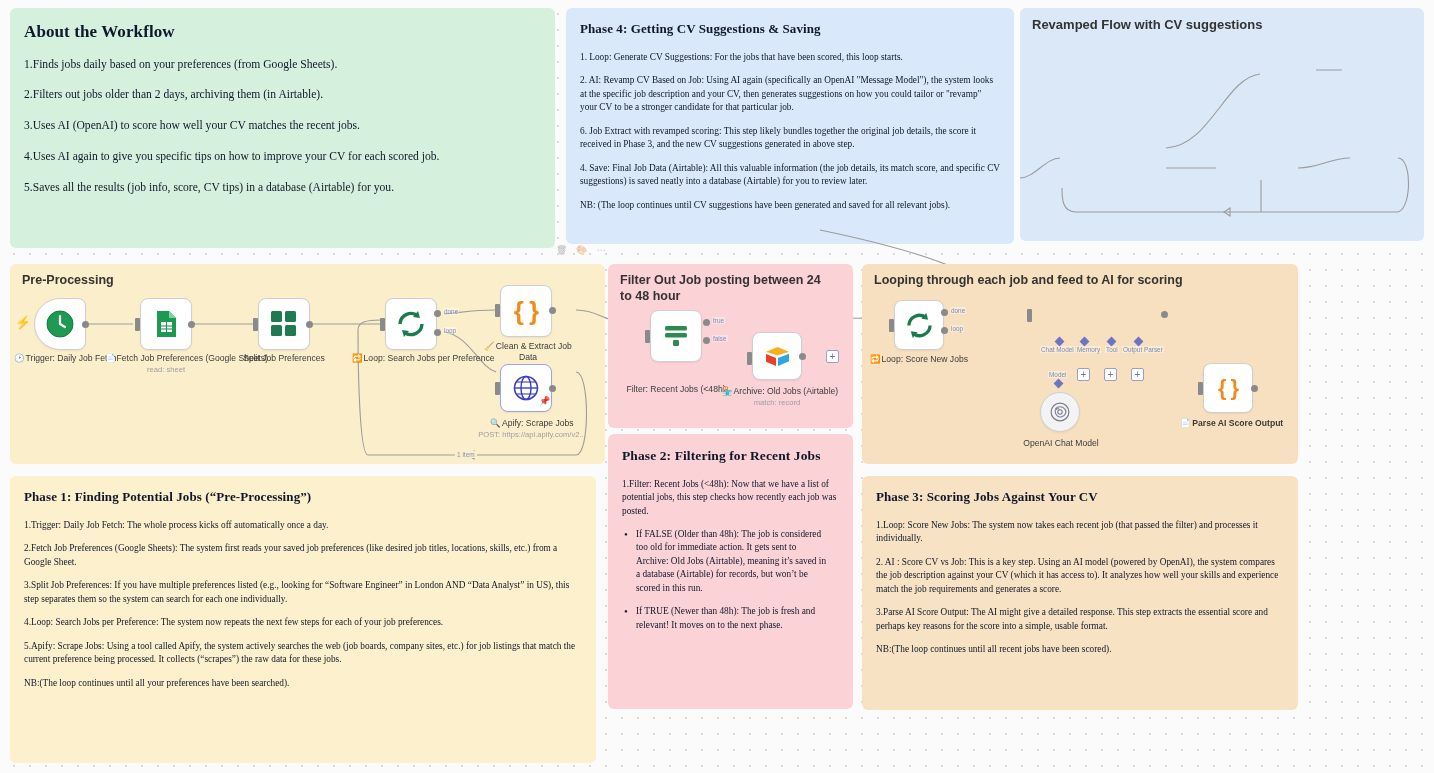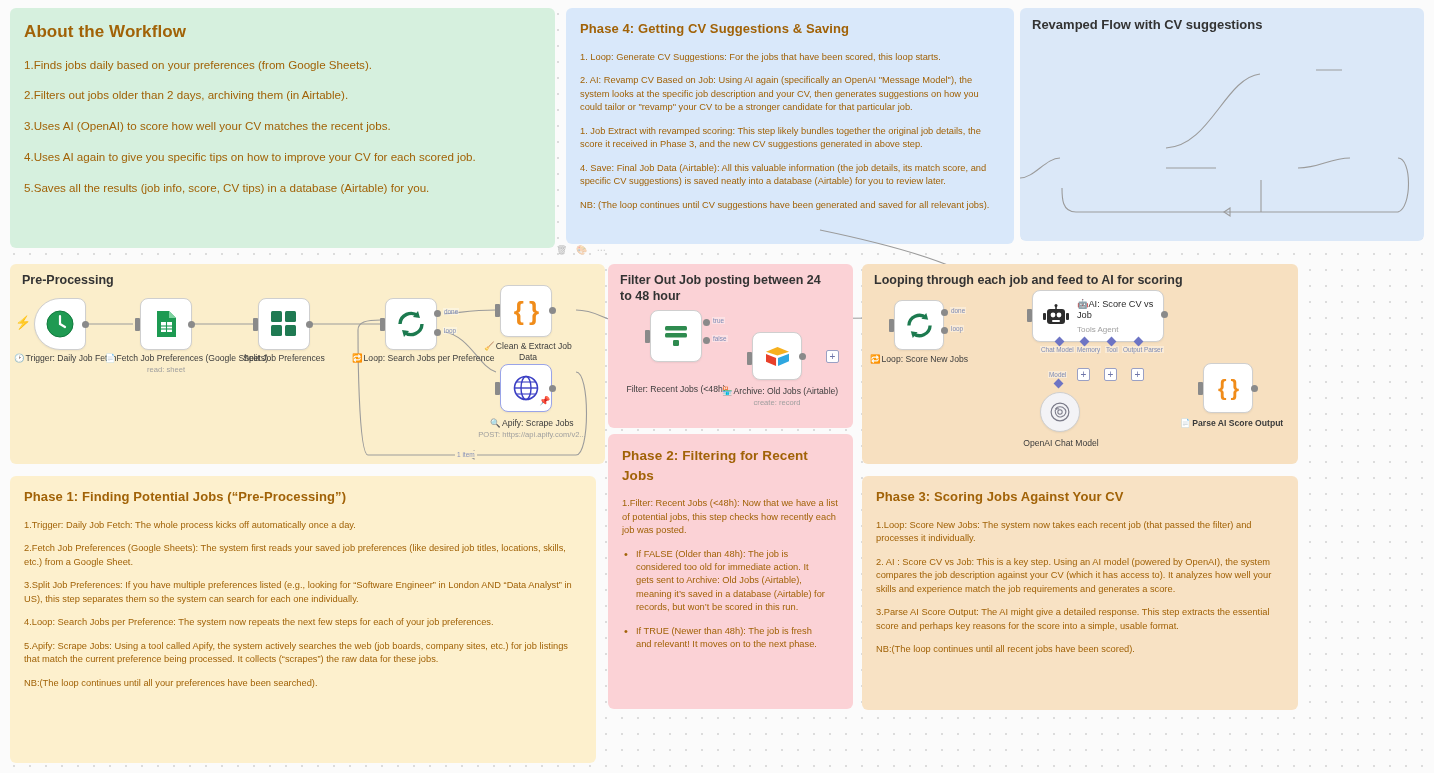--- a/index.html
+++ b/index.html
@@ -16,22 +16,23 @@
     background-image: radial-gradient(circle, #dcdcdc 1px, transparent 1.1px);
     background-size: 16px 16px;
     background-position: 6px 6px;
   }
 
   
   .note {
     position: absolute;
     border-radius: 6px;
     padding: 12px 14px 30px 14px;
-    color: #a16207;
+    color: #0f172a;
     line-height: 1.45;
+    font-family: Liberation Serif, serif;
   }
   .note h2 {
     font-size: 13px;
     font-weight: bold;
     margin-bottom: 12px;
     letter-spacing: .1px;
   }
   .note.big h2 { font-size: 17px; }
   .note p {
     font-size: 9.3px;
@@ -186,21 +187,21 @@
     <p>2.Filters out jobs older than 2 days, archiving them (in Airtable).</p>
     <p>3.Uses AI (OpenAI) to score how well your CV matches the recent jobs.</p>
     <p>4.Uses AI again to give you specific tips on how to improve your CV for each scored job.</p>
     <p>5.Saves all the results (job info, score, CV tips) in a database (Airtable) for you.</p>
   </div>
 
   <div class="note note-blue" style="left:566px; top:8px; width:448px; height:236px;">
     <h2>Phase 4: Getting CV Suggestions &amp; Saving</h2>
     <p>1. Loop: Generate CV Suggestions: For the jobs that have been scored, this loop starts.</p>
     <p>2. AI: Revamp CV Based on Job: Using AI again (specifically an OpenAI "Message Model"), the system looks at the specific job description and your CV, then generates suggestions on how you could tailor or "revamp" your CV to be a stronger candidate for that particular job.</p>
-    <p>1. Job Extract with revamped scoring: This step likely bundles together the original job details, the score it received in Phase 3, and the new CV suggestions generated in above step.</p>
+    <p>6. Job Extract with revamped scoring: This step likely bundles together the original job details, the score it received in Phase 3, and the new CV suggestions generated in above step.</p>
     <p>4. Save: Final Job Data (Airtable): All this valuable information (the job details, its match score, and specific CV suggestions) is saved neatly into a database (Airtable) for you to review later.</p>
     <p>NB: (The loop continues until CV suggestions have been generated and saved for all relevant jobs).</p>
   </div>
 
   <div class="mini-toolbar" style="left:556px; top:245px;">
     <span>🗑</span>
     <span>🎨</span>
     <span>⋯</span>
   </div>
 
@@ -376,21 +377,21 @@
       <path d="M2,7 L14,2 L26,7 L14,11 Z" fill="#f6b01e"></path>
       <path d="M2,9.5 L12.5,13.5 L12.5,22 L2,17.5 Z" fill="#e8402a"></path>
       <path d="M14.5,13.5 L26,9 L26,17 L14.5,22 Z" fill="#2ea7e0"></path>
     </svg>
   </div>
   <div class="inport" style="left:747px; top:352px;"></div>
   <div class="port" style="left:799px; top:353px;"></div>
   <div class="plusbox" style="left:826px; top:350px;">+</div>
   <div class="node-label" style="left:722px; top:386px; width:110px;">
     <span class="nl-ico">🏪</span><span>Archive: Old Jobs (Airtable)</span>
-    <span class="sub">create: record</span>
+    <span class="sub">match: record</span>
   </div>
 
   <div class="grp grp-peach" style="left:862px; top:264px; width:436px; height:200px;">
     <div class="grp-title">Looping through each job and feed to AI for scoring</div>
   </div>
 
   <div class="node" style="left:894px; top:300px; width:50px; height:50px;">
     <svg width="29" height="27" viewBox="0 0 30 28">
       <path d="M4,14 a11,11 0 0 1 18,-8" stroke="#1c7a4f" stroke-width="3.4" fill="none"></path>
       <path d="M26,14 a11,11 0 0 1 -18,8" stroke="#1c7a4f" stroke-width="3.4" fill="none"></path>
@@ -400,36 +401,20 @@
   </div>
   <div class="inport" style="left:889px; top:319px;"></div>
   <div class="port" style="left:941px; top:309px;"></div>
   <div class="port" style="left:941px; top:327px;"></div>
   <div class="edgelabel" style="left:950px; top:307px;">done</div>
   <div class="edgelabel" style="left:950px; top:325px;">loop</div>
   <div class="node-label" style="left:866px; top:354px; width:106px;">
     <span class="nl-ico">🔁</span><span>Loop: Score New Jobs</span>
   </div>
 
-  <div class="node wide" style="left:1032px; top:290px; width:132px; height:52px;">
-    <svg width="26" height="24" viewBox="0 0 26 24">
-      <rect x="4" y="5" width="18" height="15" rx="3" fill="#2d2d2d"></rect>
-      <circle cx="10" cy="11" r="2.4" fill="#fff"></circle>
-      <circle cx="16" cy="11" r="2.4" fill="#fff"></circle>
-      <rect x="9" y="16" width="8" height="2" rx="1" fill="#fff"></rect>
-      <line x1="13" y1="1" x2="13" y2="5" stroke="#2d2d2d" stroke-width="1.6"></line>
-      <circle cx="13" cy="1.5" r="1.5" fill="#2d2d2d"></circle>
-      <rect x="0" y="9" width="3" height="7" rx="1" fill="#2d2d2d"></rect>
-      <rect x="23" y="9" width="3" height="7" rx="1" fill="#2d2d2d"></rect>
-    </svg>
-    <div class="ag-text">
-      <div class="ag-title"><span>🤖</span><span>AI: Score CV vs Job</span></div>
-      <div class="ag-sub">Tools Agent</div>
-    </div>
-  </div>
   <div class="inport" style="left:1027px; top:309px;"></div>
   <div class="port" style="left:1161px; top:311px;"></div>
 
   <div class="diamond" style="left:1056px; top:338px;"></div>
   <div class="diamond" style="left:1081px; top:338px;"></div>
   <div class="diamond" style="left:1108px; top:338px;"></div>
   <div class="diamond" style="left:1135px; top:338px;"></div>
   <div class="edgelabel" style="left:1040px; top:346px;">Chat Model</div>
   <div class="edgelabel" style="left:1076px; top:346px;">Memory</div>
   <div class="edgelabel" style="left:1105px; top:346px;">Tool</div>

